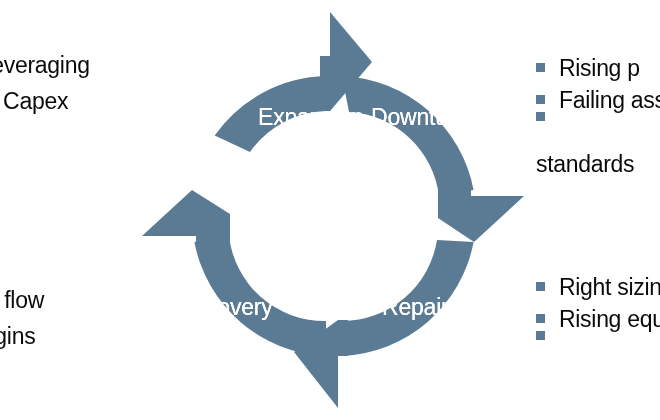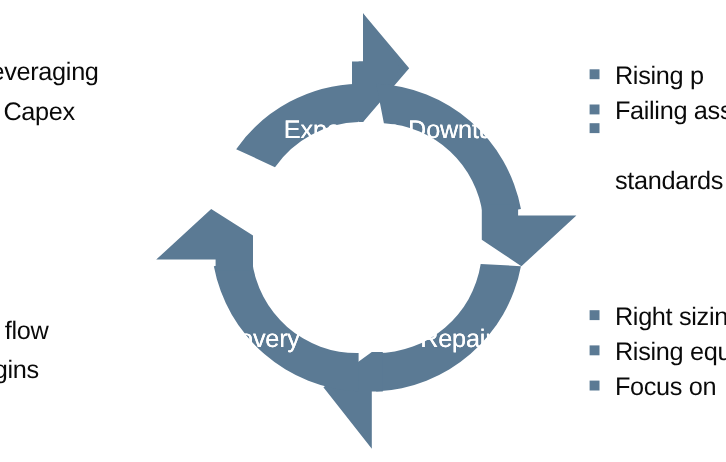--- a/index.html
+++ b/index.html
@@ -59,21 +59,20 @@
     top: -4px;
   }
   .bullet-text {
     font-family: "Liberation Sans", sans-serif;
     font-size: 23px;
     color: #0a0a0a;
     line-height: 32px;
     letter-spacing: -0.3px;
   }
   .bullet-text.continuation {
-    margin-left: 23px;
   }
 
   
   #right-list-top    { left: 536px; top: 52px; }
   #right-list-bottom { left: 536px; top: 271px; }
 
   
   .left-list {
     position: absolute;
     white-space: nowrap;
@@ -185,17 +184,16 @@
     <div class="bullet-row">
       <span class="bullet-marker"></span>
       <span class="bullet-text">Right sizin</span>
     </div>
     <div class="bullet-row">
       <span class="bullet-marker"></span>
       <span class="bullet-text">Rising equ</span>
     </div>
     <div class="bullet-row">
       <span class="bullet-marker"></span>
-      <span class="bullet-text">Focus on </span>
     </div>
   </div>
 
 </div>
 
 </body></html>

